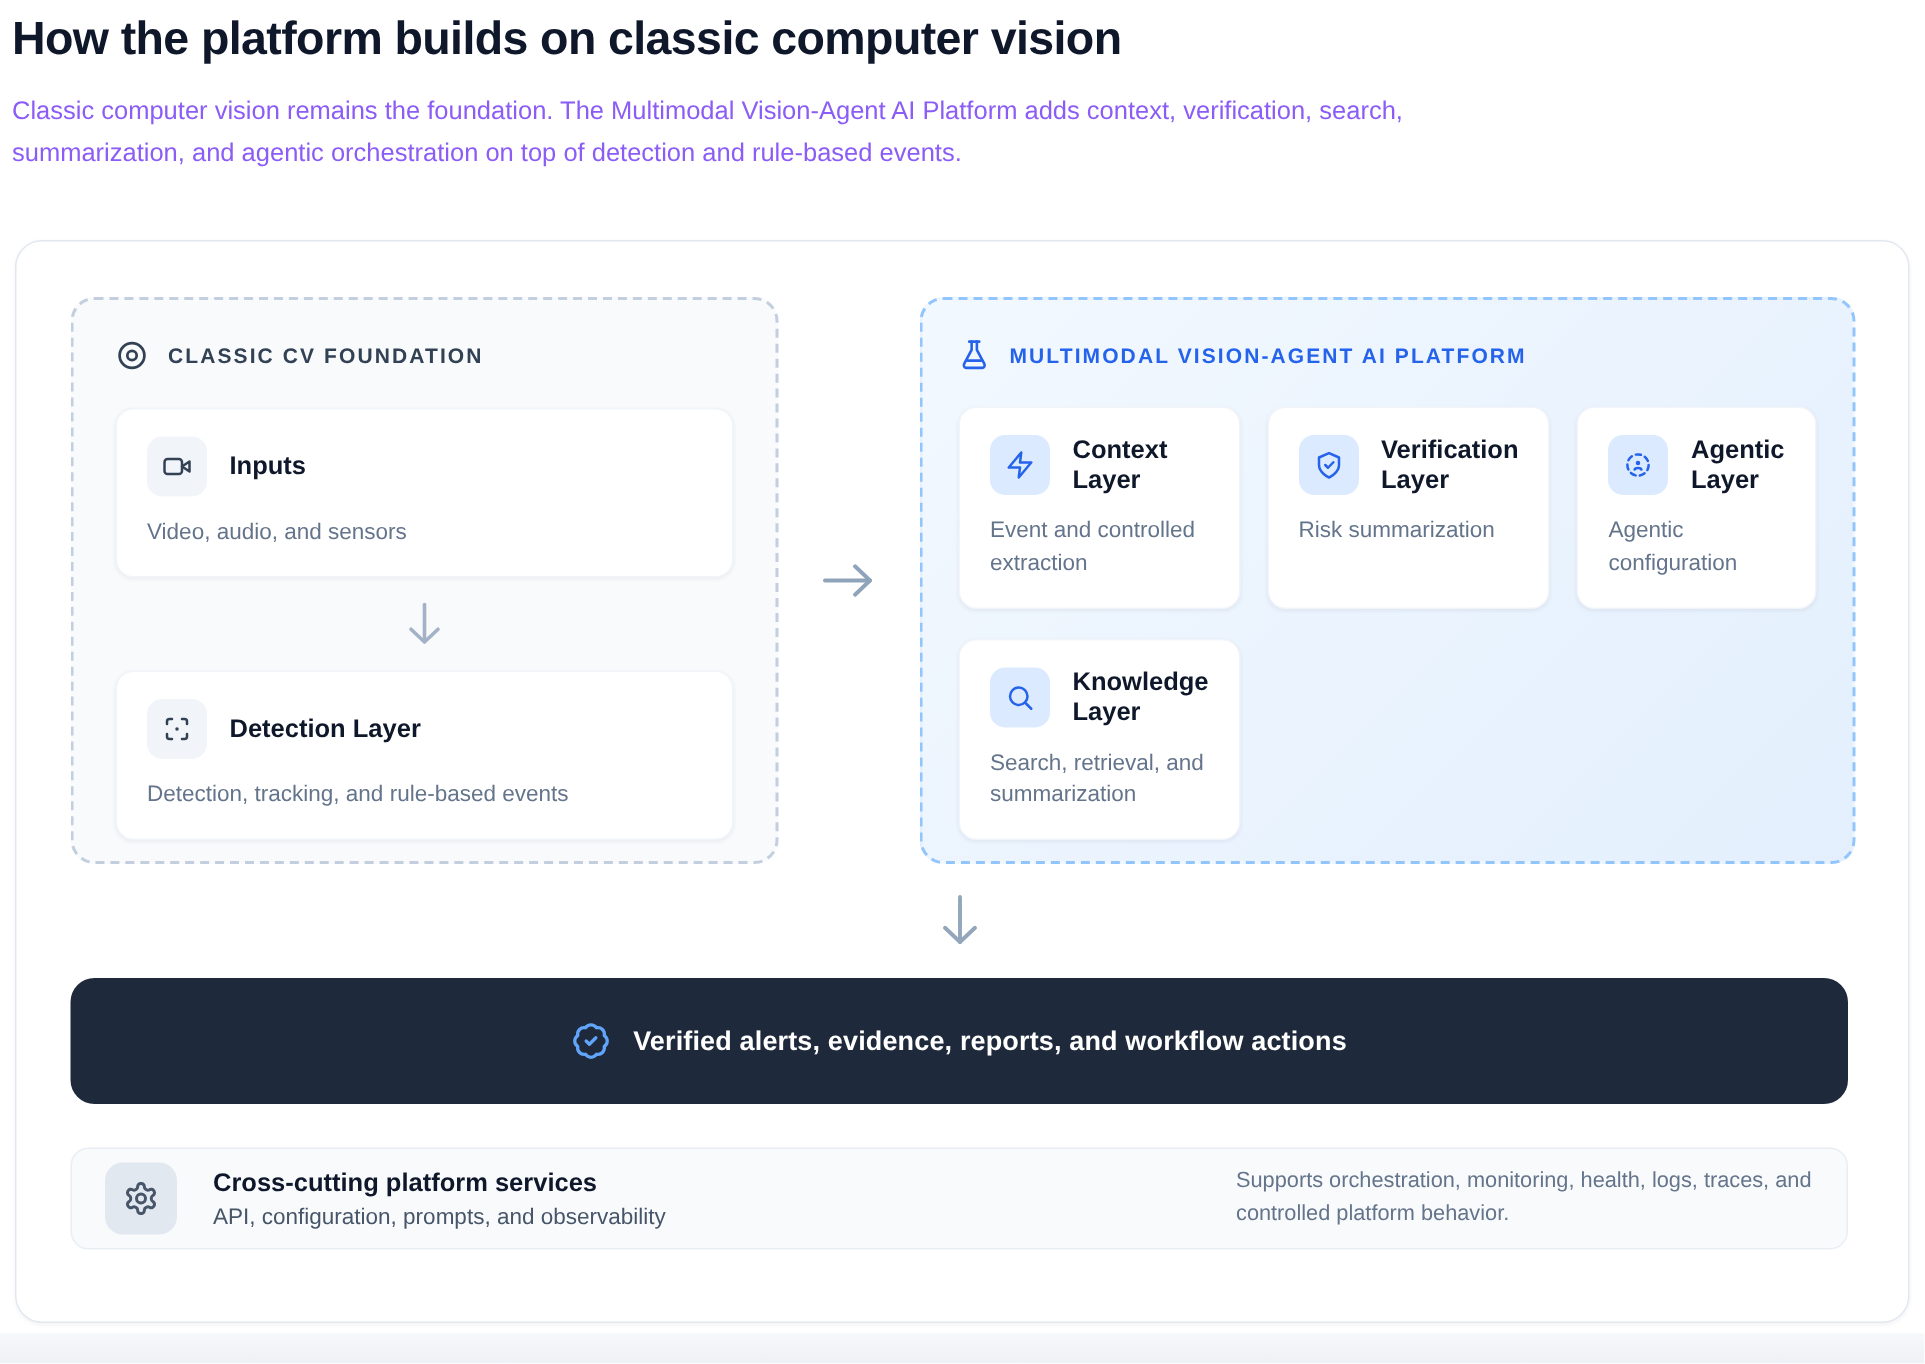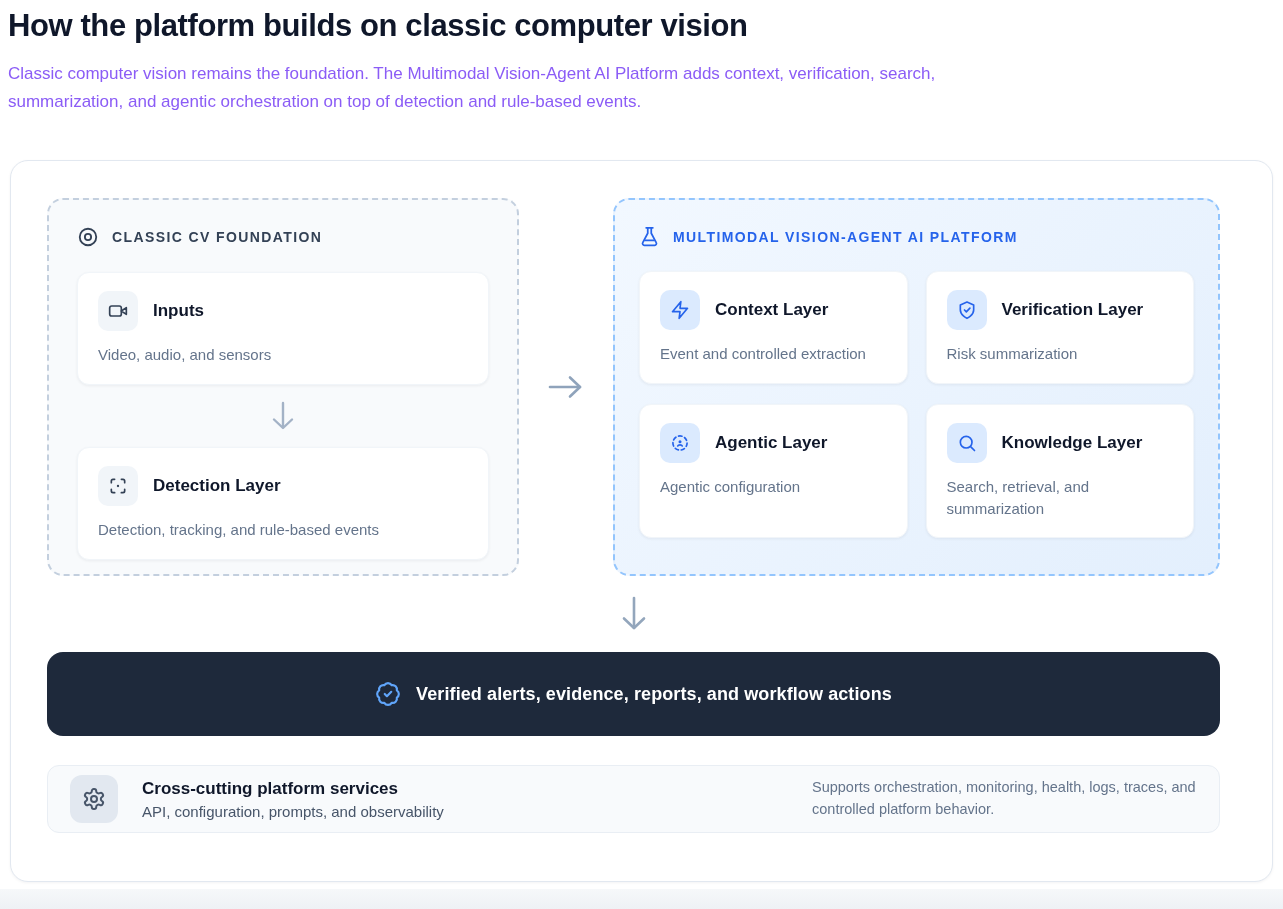--- a/index.html
+++ b/index.html
@@ -25,21 +25,21 @@
     color: #8b5cf6;
     max-width: 930px;
   }
   .panel {
     margin: 45px 10px 0 10px;
     height: 722px;
     background: #ffffff;
     border: 1px solid #e2e8f0;
     border-radius: 18px;
     box-shadow: 0 1px 3px rgba(15,23,42,0.05);
-    padding: 37px 52px 36px 36px;
+    padding: 37px 40px 36px 36px;
   }
   .boxes-row { display: flex; align-items: stretch; height: 378px; }
   .box {
     border-radius: 16px;
     padding: 26px 28px 24px 28px;
     height: 100%;
   }
   .box-foundation {
     width: 472px;
     flex: none;
@@ -79,21 +79,21 @@
     flex: none;
   }
   .icon-box.gray { background: #f1f5f9; color: #334155; }
   .icon-box.blue { background: #dbeafe; color: #2563eb; }
   .card-title { font-size: 17px; font-weight: 700; color: #0f172a; }
   .card-desc { margin-top: 13px; font-size: 15px; color: #64748b; line-height: 1.45; }
   .vstack-arrow { height: 62px; display: flex; align-items: center; justify-content: center; color: #a3b2c6; }
   .arrow-col { width: 94px; flex: none; display: flex; align-items: center; justify-content: center; color: #8fa3bb; }
   .platform-grid {
     display: grid;
-    grid-template-columns: 1fr 1fr;
+    grid-template-columns: 1fr 1fr 1fr;
     gap: 20px 18px;
   }
   .flow-down { height: 76px; display: flex; align-items: center; justify-content: center; color: #93a6bc; }
   .banner {
     height: 84px;
     background: #1e293b;
     border-radius: 16px;
     display: flex;
     align-items: center;
     justify-content: center;

